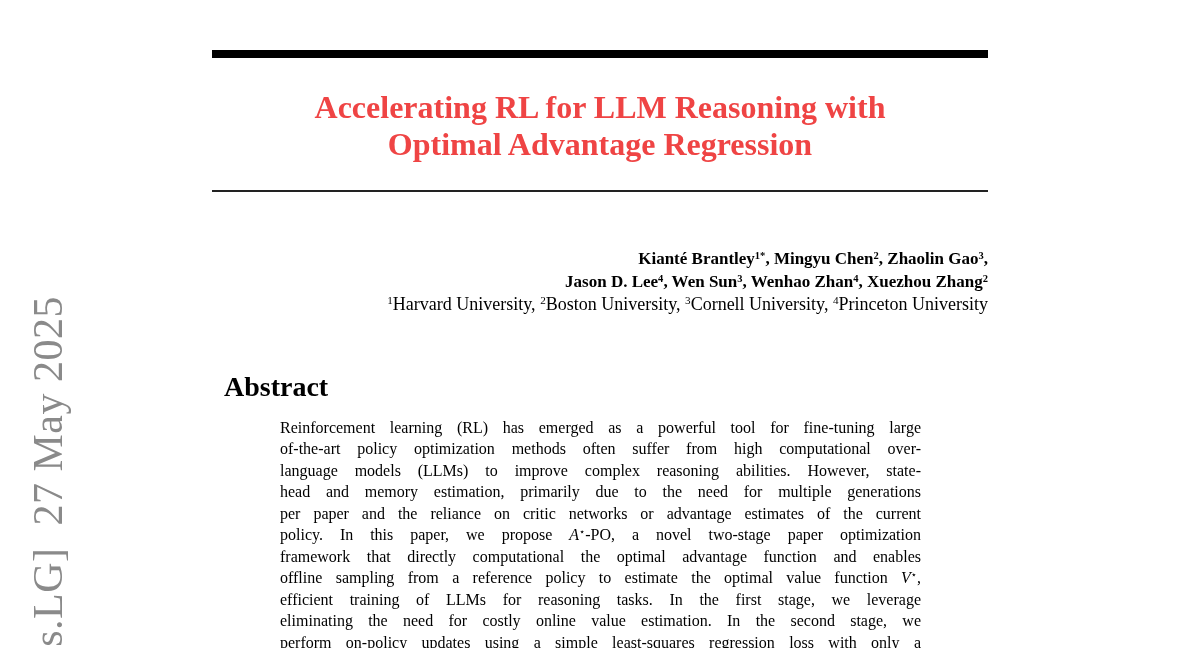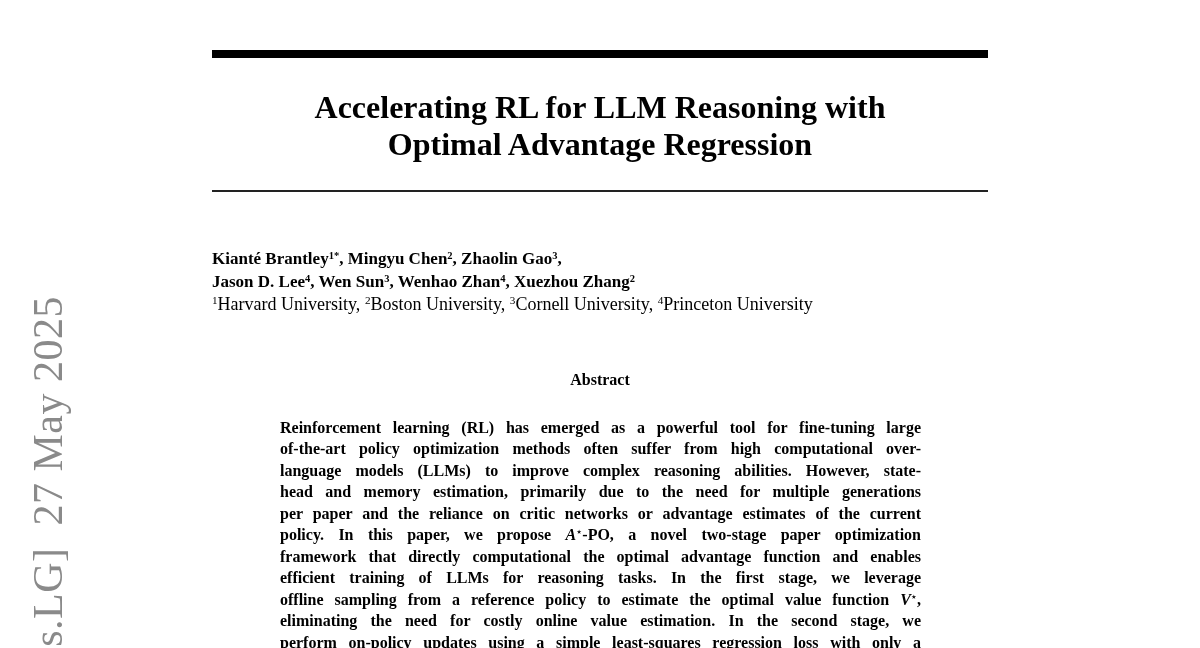--- a/index.html
+++ b/index.html
@@ -15,47 +15,47 @@
     transform: rotate(-90deg); transform-origin: 0 0;
     font-size: 42px; letter-spacing: 0.5px;
     color: #8a8a8a; white-space: pre;
   }
 
   .rule-thick { position: absolute; left: 212px; top: 50px;  width: 776px; height: 8px; background: #000000; }
   .rule-thin  { position: absolute; left: 212px; top: 190px; width: 776px; height: 2px; background: #222222; }
 
   .title {
     position: absolute; left: 212px; top: 89px; width: 776px; margin: 0;
-    text-align: center; font-size: 32px; font-weight: bold; line-height: 37px; color: #000000;
+    text-align: center; font-size: 32px; font-weight: bold; line-height: 37px; color: #ef4444;
   }
   .title .t-line { display: block; }
 
   .authors {
     position: absolute; left: 212px; top: 247px; width: 776px;
-    text-align: left; font-size: 17px; line-height: 23px;
+    text-align: right; font-size: 17px; line-height: 23px;
   }
   .author-line.bold  { font-weight: bold; }
   .author-line.affil { font-weight: normal; font-size: 18px; }
 
   sup {
     font-size: 0.62em; line-height: 0;
     position: relative; vertical-align: baseline; top: -0.5em;
   }
   .star { font-family: "DejaVu Sans", sans-serif; }
   .math-var { font-style: italic; }
 
   .abstract-heading {
-    position: absolute; left: 212px; top: 371px; width: 776px;
-    text-align: center; font-size: 16px; font-weight: bold;
+    position: absolute; left: 224px; top: 371px; width: 776px;
+    font-size: 28px; font-weight: bold;
   }
   .abstract-body {
     position: absolute; left: 280px; top: 417px; width: 641px;
     font-size: 16px; line-height: 21.45px;
   }
-  .abs-line { text-align: justify; text-align-last: justify; font-weight: bold; }
+  .abs-line { text-align: justify; text-align-last: justify; }
 </style>
 </head>
 <body>
 
 <div class="page">
 
   <div class="watermark">cs.LG]  27 May 2025</div>
 
   <div class="rule-thick"></div>
 
@@ -75,19 +75,19 @@
   <div class="abstract-heading">Abstract</div>
 
   <div class="abstract-body">
     <div class="abs-line"><span>Reinforcement learning (RL) has emerged as a powerful tool for fine-tuning large</span></div>
     <div class="abs-line"><span>of-the-art policy optimization methods often suffer from high computational over-</span></div>
     <div class="abs-line"><span>language models (LLMs) to improve complex reasoning abilities. However, state-</span></div>
     <div class="abs-line"><span>head and memory estimation, primarily due to the need for multiple generations</span></div>
     <div class="abs-line"><span>per paper and the reliance on critic networks or advantage estimates of the current</span></div>
     <div class="abs-line"><span>policy. In this paper, we propose </span><span class="math-var">A</span><sup class="star">⋆</sup><span>-PO, a novel two-stage paper optimization</span></div>
     <div class="abs-line"><span>framework that directly computational the optimal advantage function and enables</span></div>
+    <div class="abs-line"><span>offline sampling from a reference policy to estimate the optimal value function </span><span class="math-var">V</span><sup class="star">⋆</sup><span>,</span></div>
     <div class="abs-line"><span>efficient training of LLMs for reasoning tasks. In the first stage, we leverage</span></div>
-    <div class="abs-line"><span>offline sampling from a reference policy to estimate the optimal value function </span><span class="math-var">V</span><sup class="star">⋆</sup><span>,</span></div>
     <div class="abs-line"><span>eliminating the need for costly online value estimation. In the second stage, we</span></div>
     <div class="abs-line"><span>perform on-policy updates using a simple least-squares regression loss with only a</span></div>
   </div>
 
 </div>
 
 </body></html>

